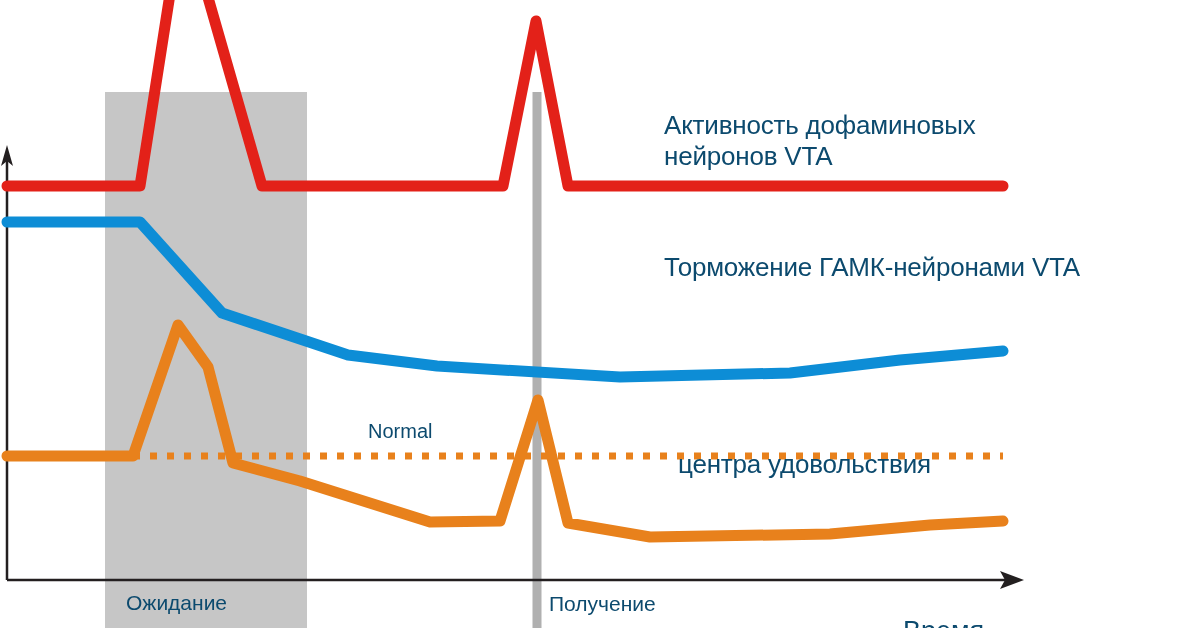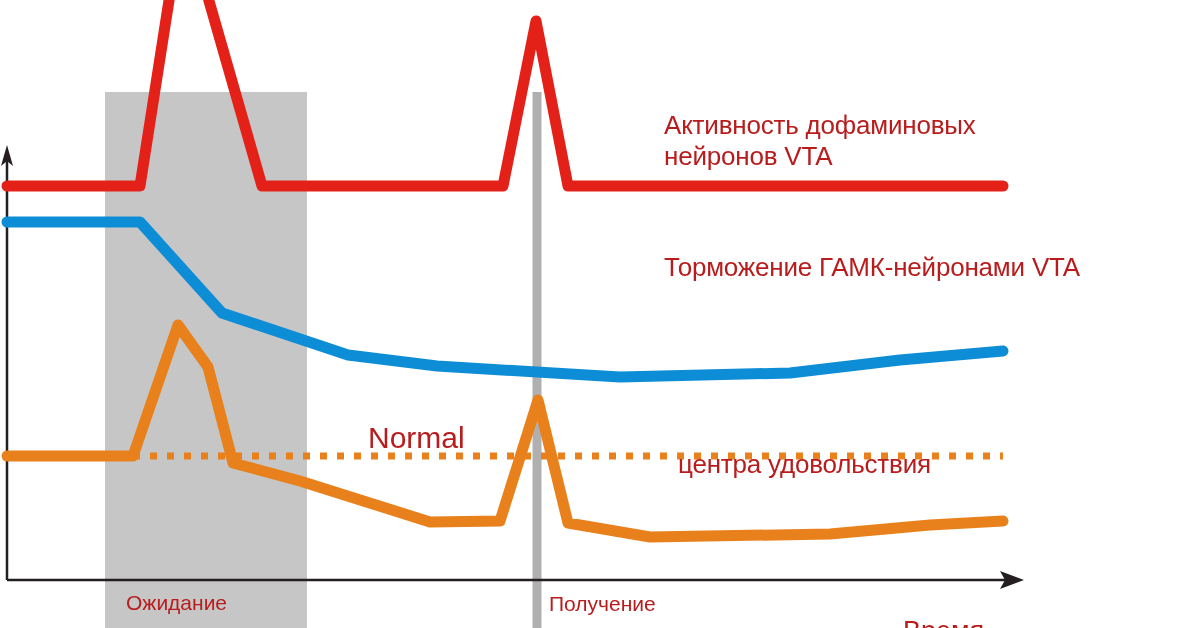--- a/index.html
+++ b/index.html
@@ -19,38 +19,38 @@
   }
   #plot-svg {
     position: absolute;
     left: 0;
     top: 0;
     width: 1200px;
     height: 628px;
   }
   .label {
     position: absolute;
-    color: #b91c1c;
+    color: #0c4a6e;
     font-family: "Liberation Sans", sans-serif;
     white-space: pre;
     line-height: 1.18;
   }
   .series-label {
     font-size: 26px;
     letter-spacing: -0.2px;
   }
   .axis-label {
     font-size: 27px;
     margin-top: 28px;
   }
   .phase-label {
     font-size: 21px;
   }
   .normal-label {
-    font-size: 30px;
+    font-size: 20px;
   }
   #label-dopamine { left: 664px; top: 110px; }
   #label-gaba     { left: 664px; top: 252px; }
   #label-pleasure { left: 678px; top: 418px; }
   #label-normal   { left: 368px; top: 420px; }
   #label-time     { left: 903px; top: 588px; }
   #label-waiting  { left: 126px; top: 591px; }
   #label-receipt  { left: 549px; top: 592px; }
 </style>
 </head>

